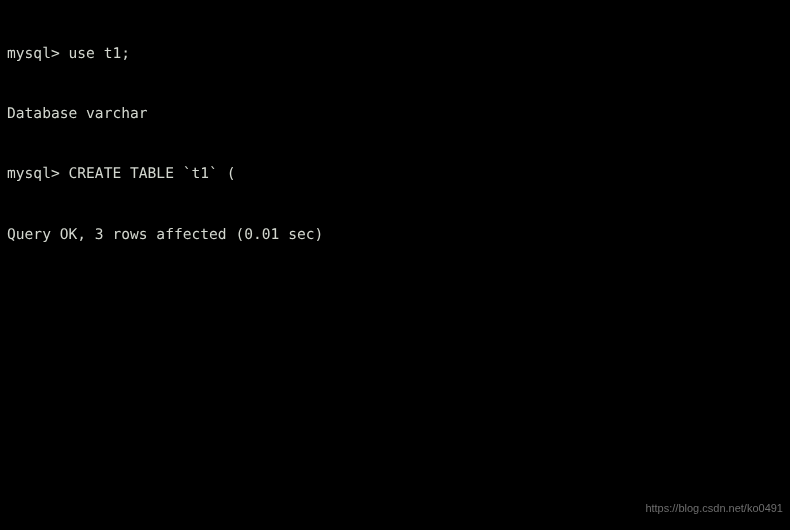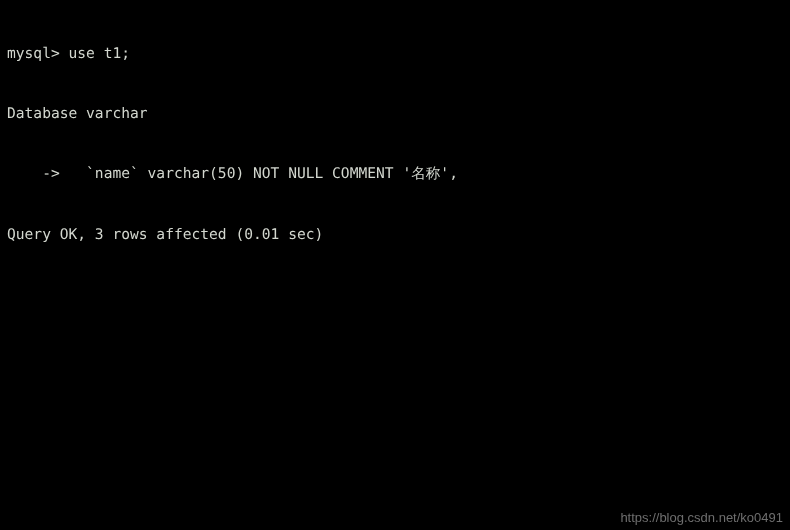--- a/index.html
+++ b/index.html
@@ -33,38 +33,38 @@
     text-rendering: geometricPrecision;
   }
   #console-output .line {
     display: block;
     height: 20.05px;
     white-space: pre;
   }
   #watermark {
     position: absolute;
     right: 7px;
-    bottom: 4px;
+    bottom: 14px;
     font-family: "Liberation Sans", "DejaVu Sans", sans-serif;
-    font-size: 13px;
+    font-size: 11px;
     line-height: 16px;
     color: #6e6e6e;
     white-space: pre;
     user-select: none;
   }
 </style>
 </head>
 <body>
 
 <div id="terminal">
 
   <div id="console-output">
     <span class="line">mysql&gt; use t1;</span>
     <span class="line">Database varchar</span>
-    <span class="line">    -&gt;   `name` varchar(50) NOT NULL COMMENT '名称',</span>
+    <span class="line">mysql&gt; CREATE TABLE `t1` (</span>
     <span class="line">Query OK, 3 rows affected (0.01 sec)</span>
     <span class="line"></span>
     
     
     
     
     
     
     
     

